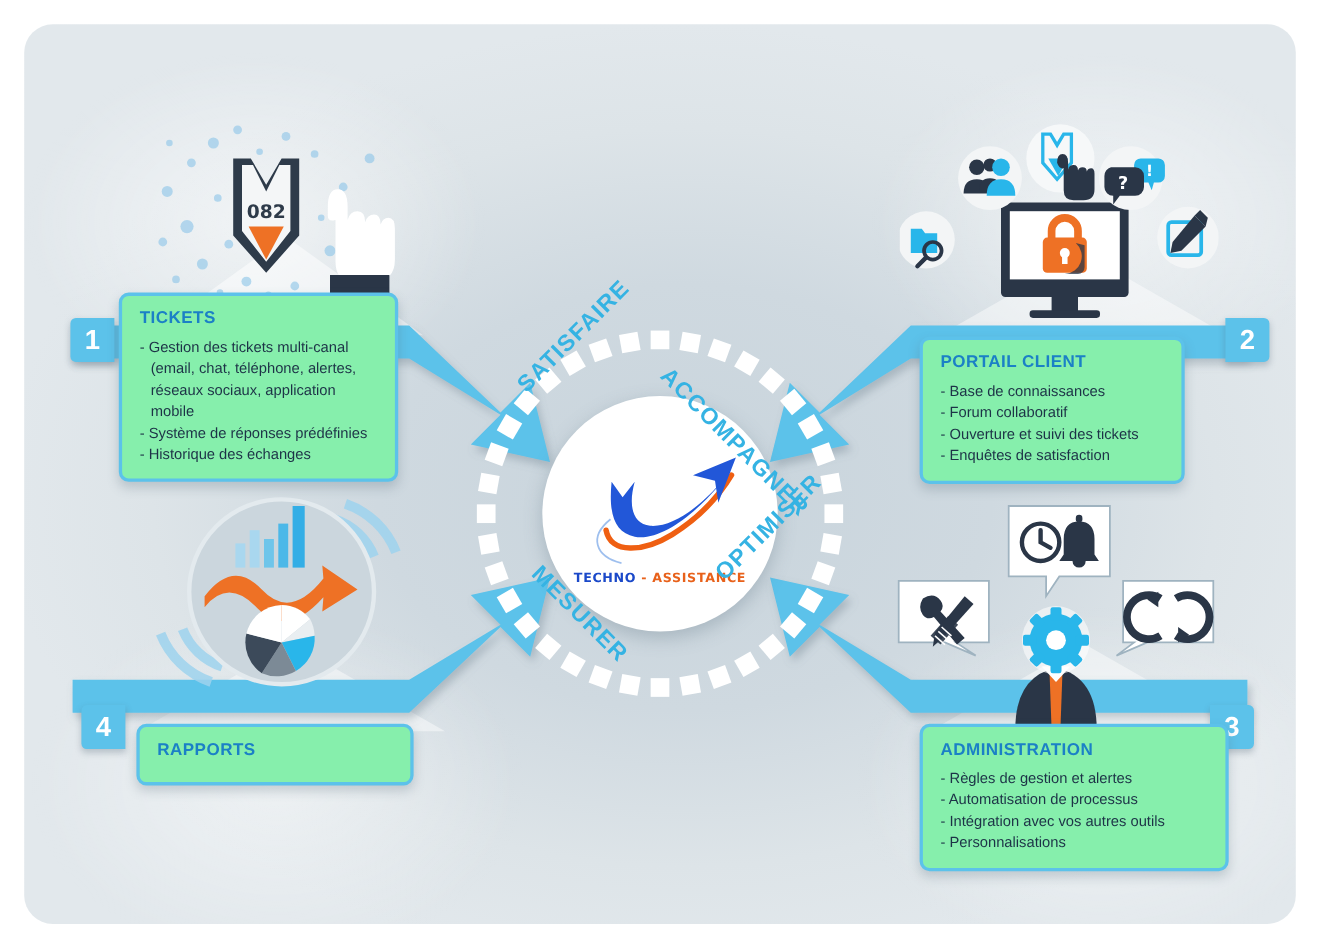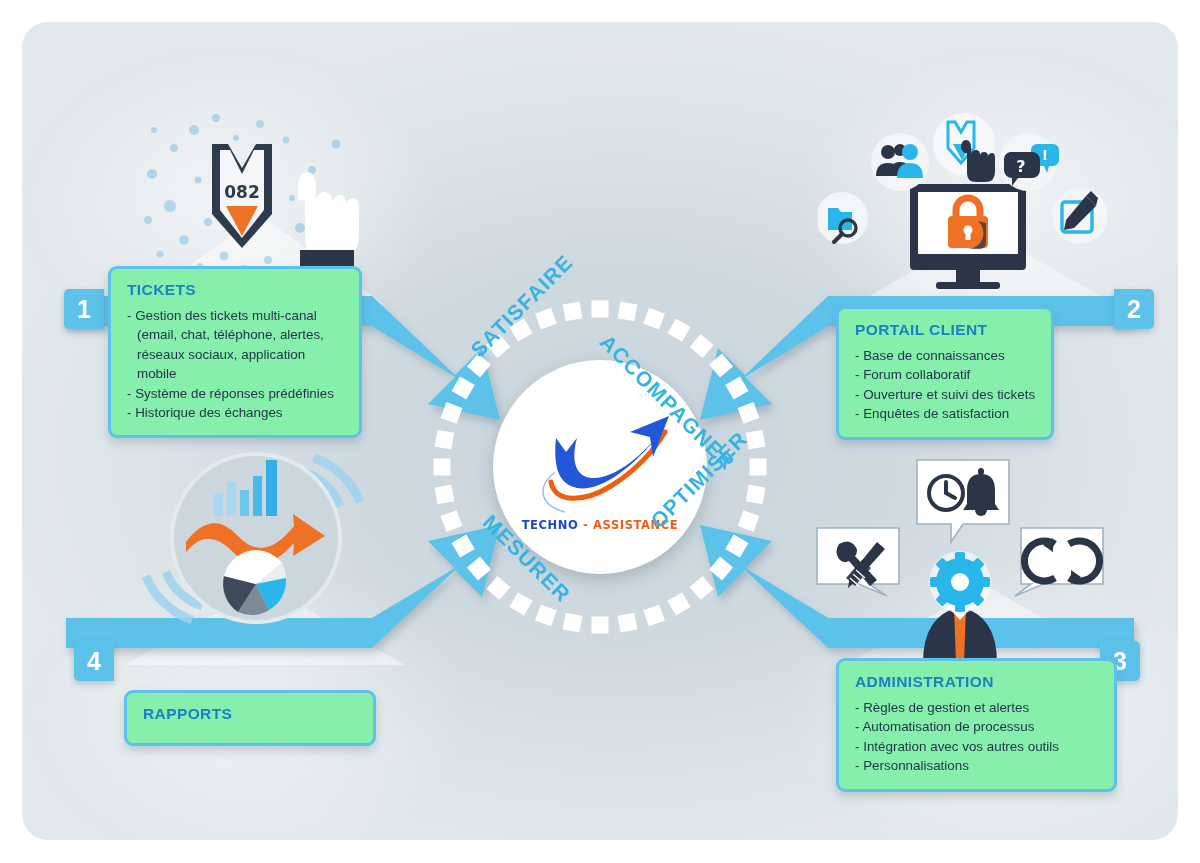--- a/index.html
+++ b/index.html
@@ -415,21 +415,21 @@
   <div class="card" style="left:108px;top:266px;width:254px;">
     <h3>TICKETS</h3>
     <ul>
       <li>- Gestion des tickets multi-canal (email, chat, téléphone, alertes, réseaux sociaux, application mobile</li>
       <li>- Système de réponses prédéfinies</li>
       <li>- Historique des échanges</li>
     </ul>
   </div>
 
   <div class="numtab right" style="left:1114px;top:289px;">2</div>
-  <div class="card" style="left:836px;top:306px;width:218px;">
+  <div class="card" style="left:836px;top:306px;width:241px;">
     <h3>PORTAIL CLIENT</h3>
     <ul>
       <li>- Base de connaissances</li>
       <li>- Forum collaboratif</li>
       <li>- Ouverture et suivi des tickets</li>
       <li>- Enquêtes de satisfaction</li>
     </ul>
   </div>
 
   <div class="numtab right" style="left:1100px;top:641px;">3</div>
@@ -437,17 +437,17 @@
     <h3>ADMINISTRATION</h3>
     <ul>
       <li>- Règles de gestion et alertes</li>
       <li>- Automatisation de processus</li>
       <li>- Intégration avec vos autres outils</li>
       <li>- Personnalisations</li>
     </ul>
   </div>
 
   <div class="numtab left" style="left:74px;top:641px;">4</div>
-  <div class="card" style="left:124px;top:658px;width:252px;margin-top:32px;">
+  <div class="card" style="left:124px;top:658px;width:252px;">
     <h3>RAPPORTS</h3>
   </div>
 
 </div>
 
 </body></html>

